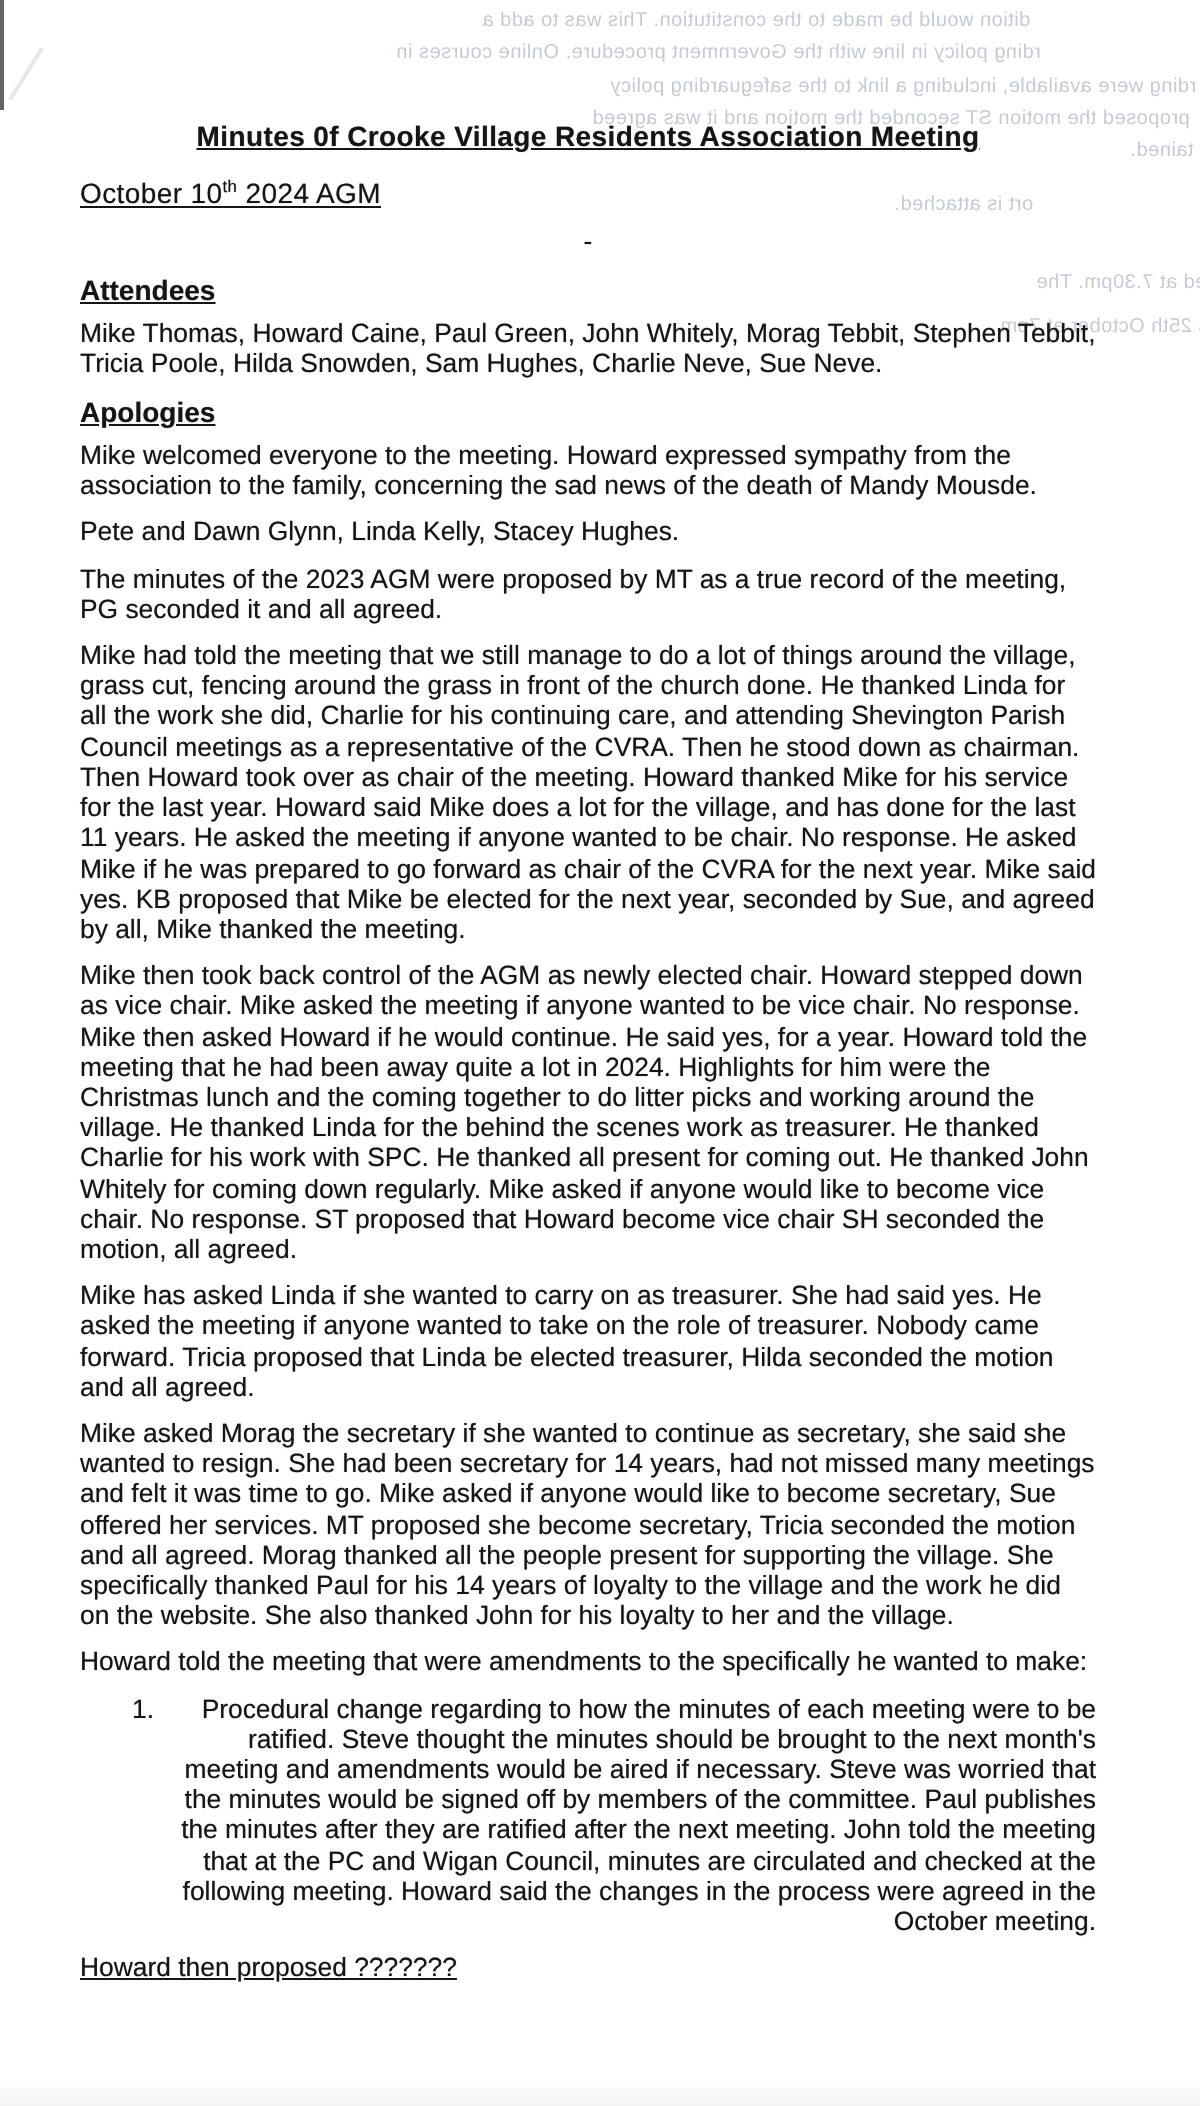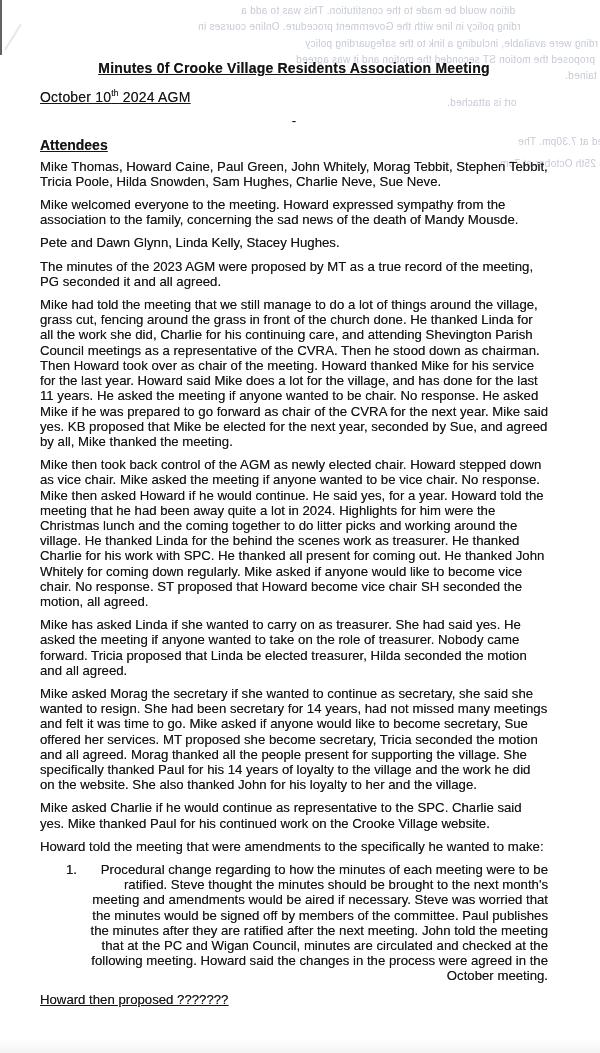--- a/index.html
+++ b/index.html
@@ -114,29 +114,29 @@
 
     <div class="title">Minutes 0f Crooke Village Residents Association Meeting</div>
 
     <div class="subtitle"><span>October 10</span><span class="sup">th</span><span> 2024 AGM</span></div>
 
     <div class="separator">-</div>
 
     <div class="heading">Attendees</div>
     <p class="para">Mike Thomas, Howard Caine, Paul Green, John Whitely, Morag Tebbit, Stephen Tebbit, Tricia Poole, Hilda Snowden, Sam Hughes, Charlie Neve, Sue Neve.</p>
 
+    <div class="heading">Apologies</div>
     <p class="para">Mike welcomed everyone to the meeting. Howard expressed sympathy from the association to the family, concerning the sad news of the death of Mandy Mousde.</p>
 
     <p class="para">Pete and Dawn Glynn, Linda Kelly, Stacey Hughes.</p>
     <p class="para">The minutes of the 2023 AGM were proposed by MT as a true record of the meeting, PG seconded it and all agreed.</p>
     <p class="para">Mike had told the meeting that we still manage to do a lot of things around the village, grass cut, fencing around the grass in front of the church done. He thanked Linda for all the work she did, Charlie for his continuing care, and attending Shevington Parish Council meetings as a representative of the CVRA. Then he stood down as chairman. Then Howard took over as chair of the meeting. Howard thanked Mike for his service for the last year. Howard said Mike does a lot for the village, and has done for the last 11 years. He asked the meeting if anyone wanted to be chair. No response. He asked Mike if he was prepared to go forward as chair of the CVRA for the next year. Mike said yes. KB proposed that Mike be elected for the next year, seconded by Sue, and agreed by all, Mike thanked the meeting.</p>
     <p class="para">Mike then took back control of the AGM as newly elected chair. Howard stepped down as vice chair. Mike asked the meeting if anyone wanted to be vice chair. No response. Mike then asked Howard if he would continue. He said yes, for a year. Howard told the meeting that he had been away quite a lot in 2024. Highlights for him were the Christmas lunch and the coming together to do litter picks and working around the village. He thanked Linda for the behind the scenes work as treasurer. He thanked Charlie for his work with SPC. He thanked all present for coming out. He thanked John Whitely for coming down regularly. Mike asked if anyone would like to become vice chair. No response. ST proposed that Howard become vice chair SH seconded the motion, all agreed.</p>
     <p class="para">Mike has asked Linda if she wanted to carry on as treasurer. She had said yes. He asked the meeting if anyone wanted to take on the role of treasurer. Nobody came forward. Tricia proposed that Linda be elected treasurer, Hilda seconded the motion and all agreed.</p>
     <p class="para">Mike asked Morag the secretary if she wanted to continue as secretary, she said she wanted to resign. She had been secretary for 14 years, had not missed many meetings and felt it was time to go. Mike asked if anyone would like to become secretary, Sue offered her services. MT proposed she become secretary, Tricia seconded the motion and all agreed. Morag thanked all the people present for supporting the village. She specifically thanked Paul for his 14 years of loyalty to the village and the work he did on the website. She also thanked John for his loyalty to her and the village.</p>
-    <p class="para">Mike asked Charlie if he would continue as representative to the SPC. Charlie said yes. Mike thanked Paul for his continued work on the Crooke Village website.</p>
     <p class="para">Howard told the meeting that were amendments to the specifically he wanted to make:</p>
 
     <div class="list-item">
       <span class="list-num">1.</span>
       <span class="list-text">Procedural change regarding to how the minutes of each meeting were to be ratified. Steve thought the minutes should be brought to the next month's meeting and amendments would be aired if necessary. Steve was worried that the minutes would be signed off by members of the committee. Paul publishes the minutes after they are ratified after the next meeting. John told the meeting that at the PC and Wigan Council, minutes are circulated and checked at the following meeting. Howard said the changes in the process were agreed in the October meeting.</span>
     </div>
 
     <p class="closing">Howard then proposed ???????</p>
 
   </div>

